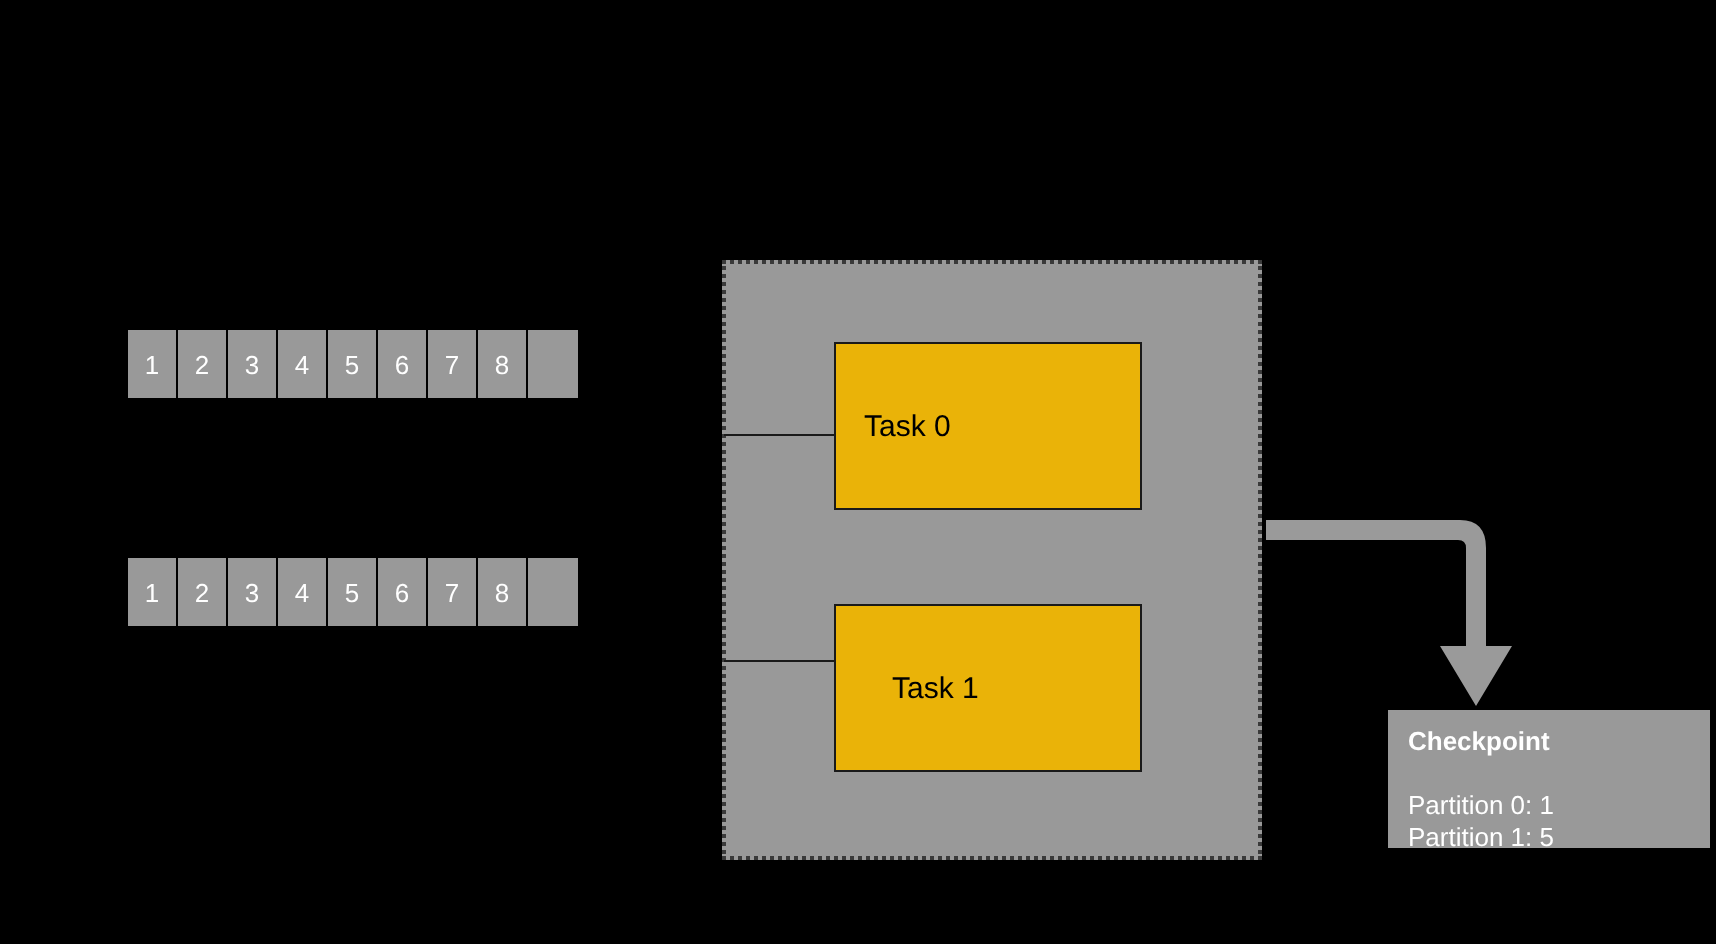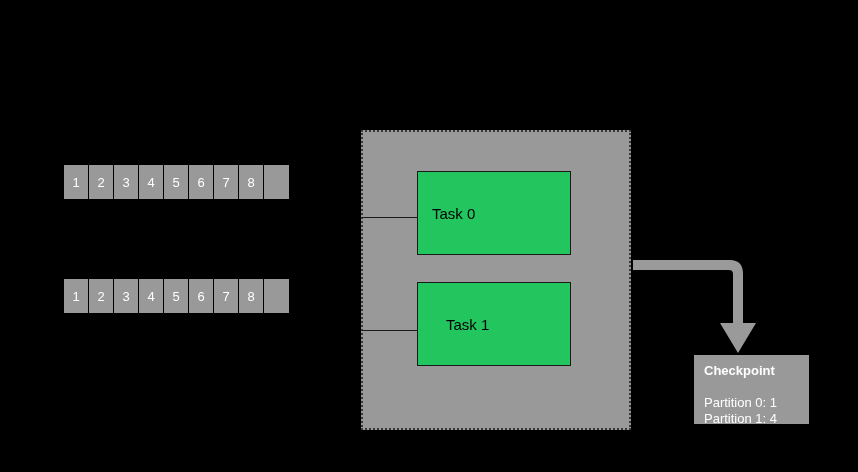--- a/index.html
+++ b/index.html
@@ -49,30 +49,30 @@
     background: #999999;
     border: 2px dotted #3a3a3a;
   }
 
   
   .task-box {
     position: absolute;
     box-sizing: border-box;
     width: 154px;
     height: 84px;
-    background: #22c55e;
+    background: #eab308;
     border: 1px solid #1a1a1a;
     color: #000000;
     font-size: 15px;
     display: flex;
     align-items: center;
     padding-left: 14px;
   }
   #task-box-0 { left: 417px; top: 171px; }
-  #task-box-1 { left: 417px; top: 282px; padding-left: 28px; }
+  #task-box-1 { left: 417px; top: 302px; padding-left: 28px; }
 
   
   .connector {
     position: absolute;
     height: 1px;
     background: #1a1a1a;
   }
   #connector-0 { left: 362px; top: 217px; width: 56px; }
   #connector-1 { left: 362px; top: 330px; width: 56px; }
 
@@ -84,21 +84,21 @@
     width: 145px;
     height: 105px;
     pointer-events: none;
   }
 
   
   #checkpoint-box {
     position: absolute;
     left: 694px;
     top: 355px;
-    width: 115px;
+    width: 161px;
     height: 69px;
     background: #999999;
     box-sizing: border-box;
     padding: 8px 0 0 10px;
   }
   #checkpoint-title {
     color: #ffffff;
     font-size: 13px;
     font-weight: bold;
     line-height: 1.2;
@@ -152,16 +152,16 @@
   </div>
 
   <svg id="checkpoint-arrow" viewBox="0 0 145 105">
     <path d="M 8,10 L 105,10 Q 113,10 113,20 L 113,70 L 95,70 L 113,98 L 131,70 L 113,70" fill="none" stroke="none"></path>
     <path d="M 8,5 L 105,5 Q 118,5 118,19 L 118,68 L 131,68 L 113,98 L 95,68 L 108,68 L 108,19 Q 108,15 104,15 L 8,15 Z" fill="#9a9a9a"></path>
   </svg>
 
   <div id="checkpoint-box">
     <div id="checkpoint-title">Checkpoint</div>
     <div class="checkpoint-line">Partition 0: 1</div>
-    <div class="checkpoint-line">Partition 1: 4</div>
+    <div class="checkpoint-line">Partition 1: 5</div>
   </div>
 
 </div>
 
 </body></html>

